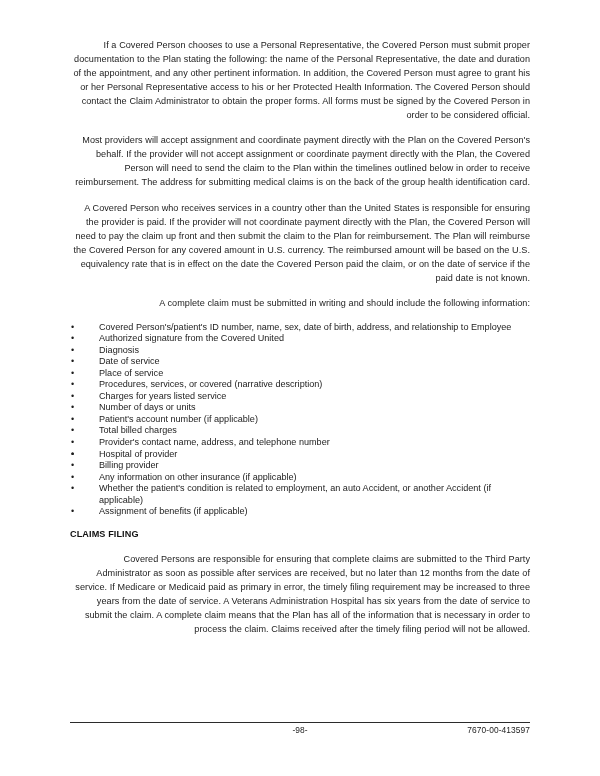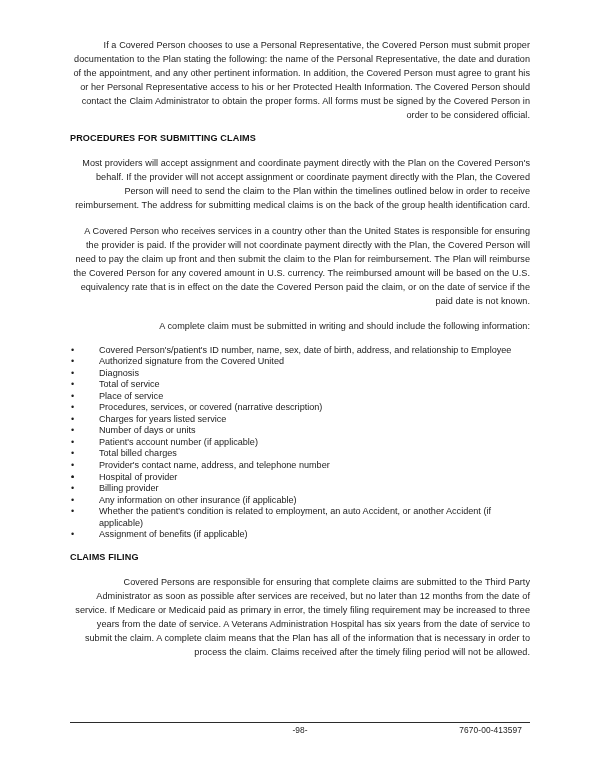--- a/index.html
+++ b/index.html
@@ -92,51 +92,50 @@
     right: 0;
     top: 0;
     text-align: center;
     font-size: 8.4px;
     line-height: 11px;
     color: #1c1c1c;
     letter-spacing: 0.01em;
   }
   .footer-code {
     position: absolute;
-    right: 8px;
+    right: 0;
     top: 0;
     font-size: 8.4px;
     line-height: 11px;
     color: #1c1c1c;
     letter-spacing: 0.01em;
     white-space: nowrap;
   }
 </style>
 </head>
 <body>
 
 <div class="page">
 
   <div class="content">
 
     <p class="para">If a Covered Person chooses to use a Personal Representative, the Covered Person must submit proper documentation to the Plan stating the following:  the name of the Personal Representative, the date and duration of the appointment, and any other pertinent information.  In addition, the Covered Person must agree to grant his or her Personal Representative access to his or her Protected Health Information.  The Covered Person should contact the Claim Administrator to obtain the proper forms.  All forms must be signed by the Covered Person in order to be considered official.</p>
 
-    <h2 class="heading">PROCEDURES FOR SUBMITTING CLAIMS</h2>
 
     <p class="para">Most providers will accept assignment and coordinate payment directly with the Plan on the Covered Person's behalf.  If the provider will not accept assignment or coordinate payment directly with the Plan, the Covered Person will need to send the claim to the Plan within the timelines outlined below in order to receive reimbursement.  The address for submitting medical claims is on the back of the group health identification card.</p>
 
     <p class="para">A Covered Person who receives services in a country other than the United States is responsible for ensuring the provider is paid.  If the provider will not coordinate payment directly with the Plan, the Covered Person will need to pay the claim up front and then submit the claim to the Plan for reimbursement.  The Plan will reimburse the Covered Person for any covered amount in U.S. currency.  The reimbursed amount will be based on the U.S. equivalency rate that is in effect on the date the Covered Person paid the claim, or on the date of service if the paid date is not known.</p>
 
     <p class="para">A complete claim must be submitted in writing and should include the following information:</p>
 
     <ul class="bullet-list">
       <li><span class="dot">•</span><span>Covered Person's/patient's ID number, name, sex, date of birth, address, and relationship to Employee</span></li>
       <li><span class="dot">•</span><span>Authorized signature from the Covered United</span></li>
       <li><span class="dot">•</span><span>Diagnosis</span></li>
-      <li><span class="dot">•</span><span>Total of service</span></li>
+      <li><span class="dot">•</span><span>Date of service</span></li>
       <li><span class="dot">•</span><span>Place of service</span></li>
       <li><span class="dot">•</span><span>Procedures, services, or covered (narrative description)</span></li>
       <li><span class="dot">•</span><span>Charges for years listed service</span></li>
       <li><span class="dot">•</span><span>Number of days or units</span></li>
       <li><span class="dot">•</span><span>Patient's account number (if applicable)</span></li>
       <li><span class="dot">•</span><span>Total billed charges</span></li>
       <li><span class="dot">•</span><span>Provider's contact name, address, and telephone number</span></li>
       <li><span class="dot">•</span></li>
       <li><span class="dot">•</span><span>Hospital of provider</span></li>
       <li><span class="dot">•</span><span>Billing provider</span></li>

